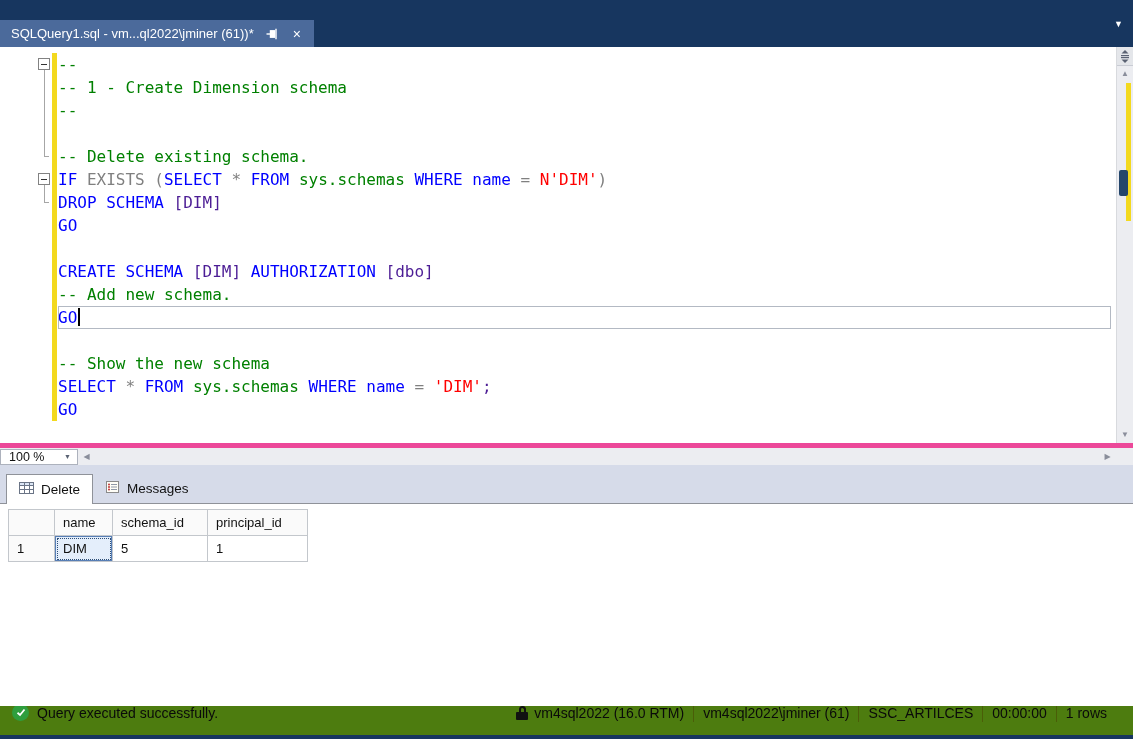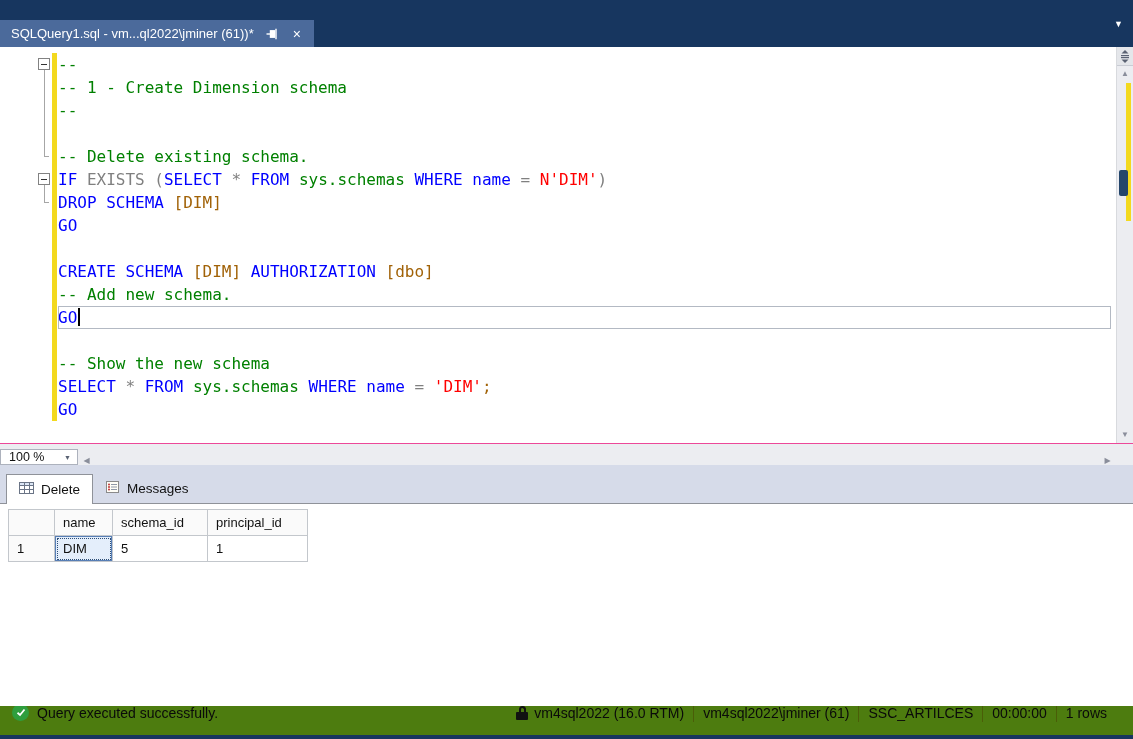--- a/index.html
+++ b/index.html
@@ -28,35 +28,35 @@
   .changebar { position:absolute; left:52px; top:6px; width:5px; height:368px; background:#f3d91e; }
   .code { position:absolute; left:58px; top:6px; right:22px;
           font-family:"DejaVu Sans Mono", monospace; font-size:16px; line-height:23px; }
   .code-line { height:23px; white-space:pre; position:relative; }
   .code-line.current { outline:1px solid #b3b9c3; outline-offset:-1px; }
   .tok-k   { color:#0000ff; }
   .tok-cm  { color:#008000; }
   .tok-op  { color:#808080; }
   .tok-str { color:#ff0000; }
   .tok-sys { color:#008000; }
-  .tok-pl  { color:#a16207; }
+  .tok-pl  { color:#4c1d95; }
   .caret { display:inline-block; width:2px; height:18px; background:#000; vertical-align:-3px; margin-left:1px; }
 
   
   .vscroll { position:absolute; right:0; top:0; bottom:0; width:17px; background:#ecedf1;
              border-left:1px solid #d8dade; }
   .split-grip { height:19px; border-bottom:1px solid #c9ccd4; display:flex; align-items:center; justify-content:center; background:#e4e6ea; }
   .vs-arrow { height:15px; display:flex; align-items:center; justify-content:center;
               font-size:8px; color:#8a8e9b; }
   .vs-arrow.down { position:absolute; bottom:1px; left:0; right:0; }
   .ann-changes { position:absolute; top:36px; right:2px; width:5px; height:138px; background:#f3d91e; }
   .vs-thumb { position:absolute; top:123px; left:2px; width:9px; height:26px; background:#24466b; border-radius:2px; }
 
   
-  .hscroll-row { height:22px; background:#ecedf1; border-top:1px solid #ec4899; display:flex; align-items:flex-end; flex:none; }
+  .hscroll-row { height:22px; background:#ecedf1; border-top:5px solid #ec4899; display:flex; align-items:center; flex:none; }
   .zoom-combo { width:78px; background:#fff; border:1px solid #adb2bd; display:flex; align-items:center;
                 justify-content:space-between; padding:0 6px 0 8px; font-size:12.5px; color:#111; }
   .combo-arrow { font-size:7px; color:#5a6273; }
   .hs-arrow { width:17px; display:flex; align-items:center; justify-content:center; font-size:8px; color:#8a8e9b; }
   .hs-track { flex:1; position:relative; }
   .hs-thumb { position:absolute; left:2px; right:2px; top:3px; bottom:3px; background:#dddee3; border-radius:2px; }
   .hs-corner { width:17px; }
 
   
   .results-tabbar { height:38px; background:#d6dbe9; display:flex; align-items:flex-end; padding-left:6px; flex:none; }

